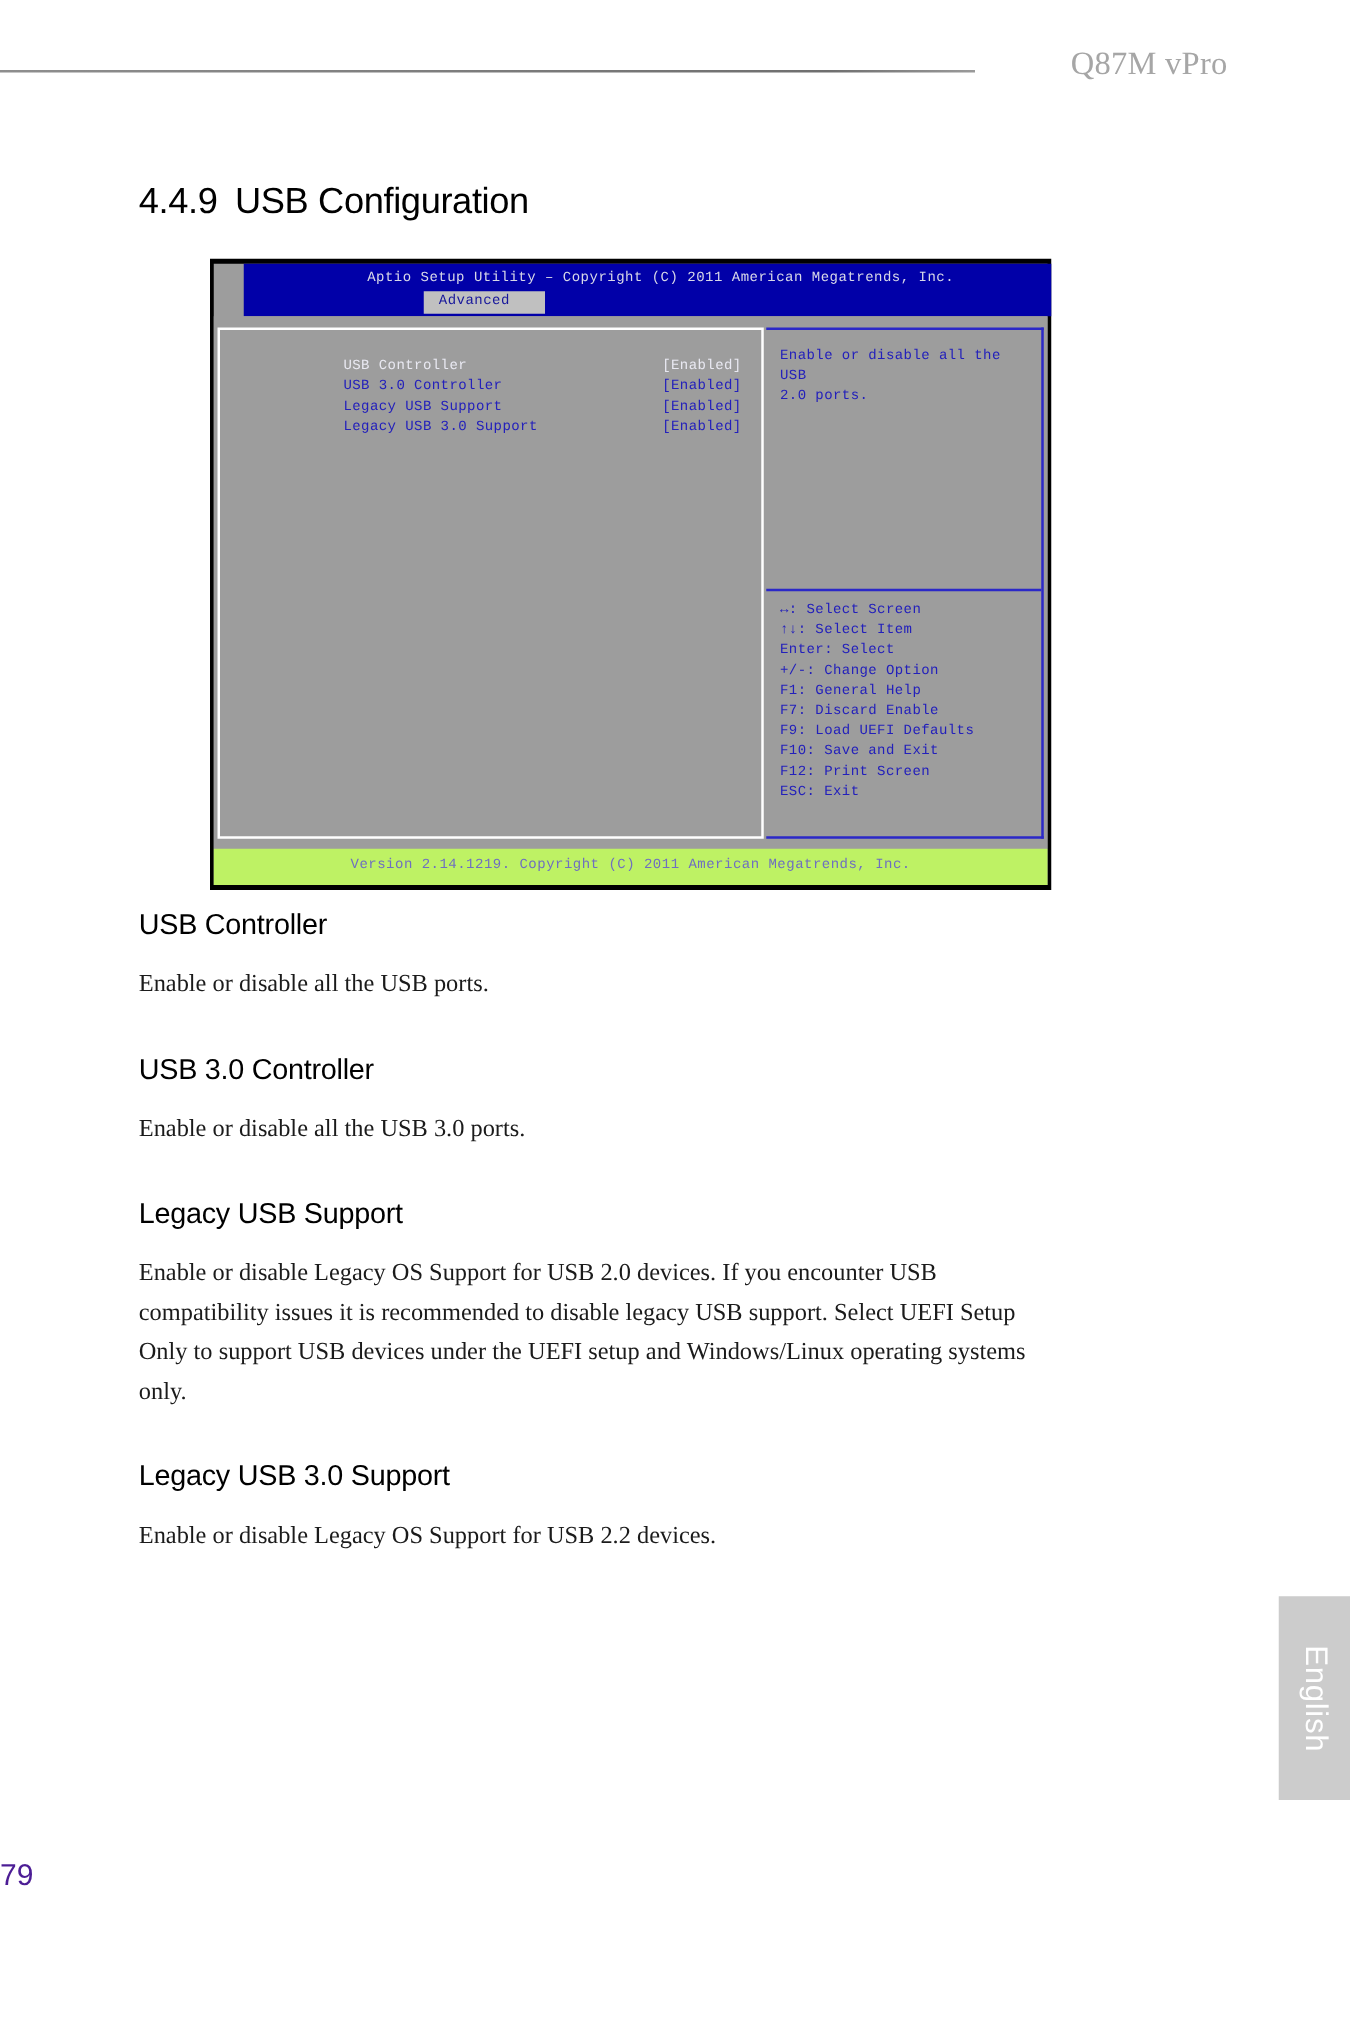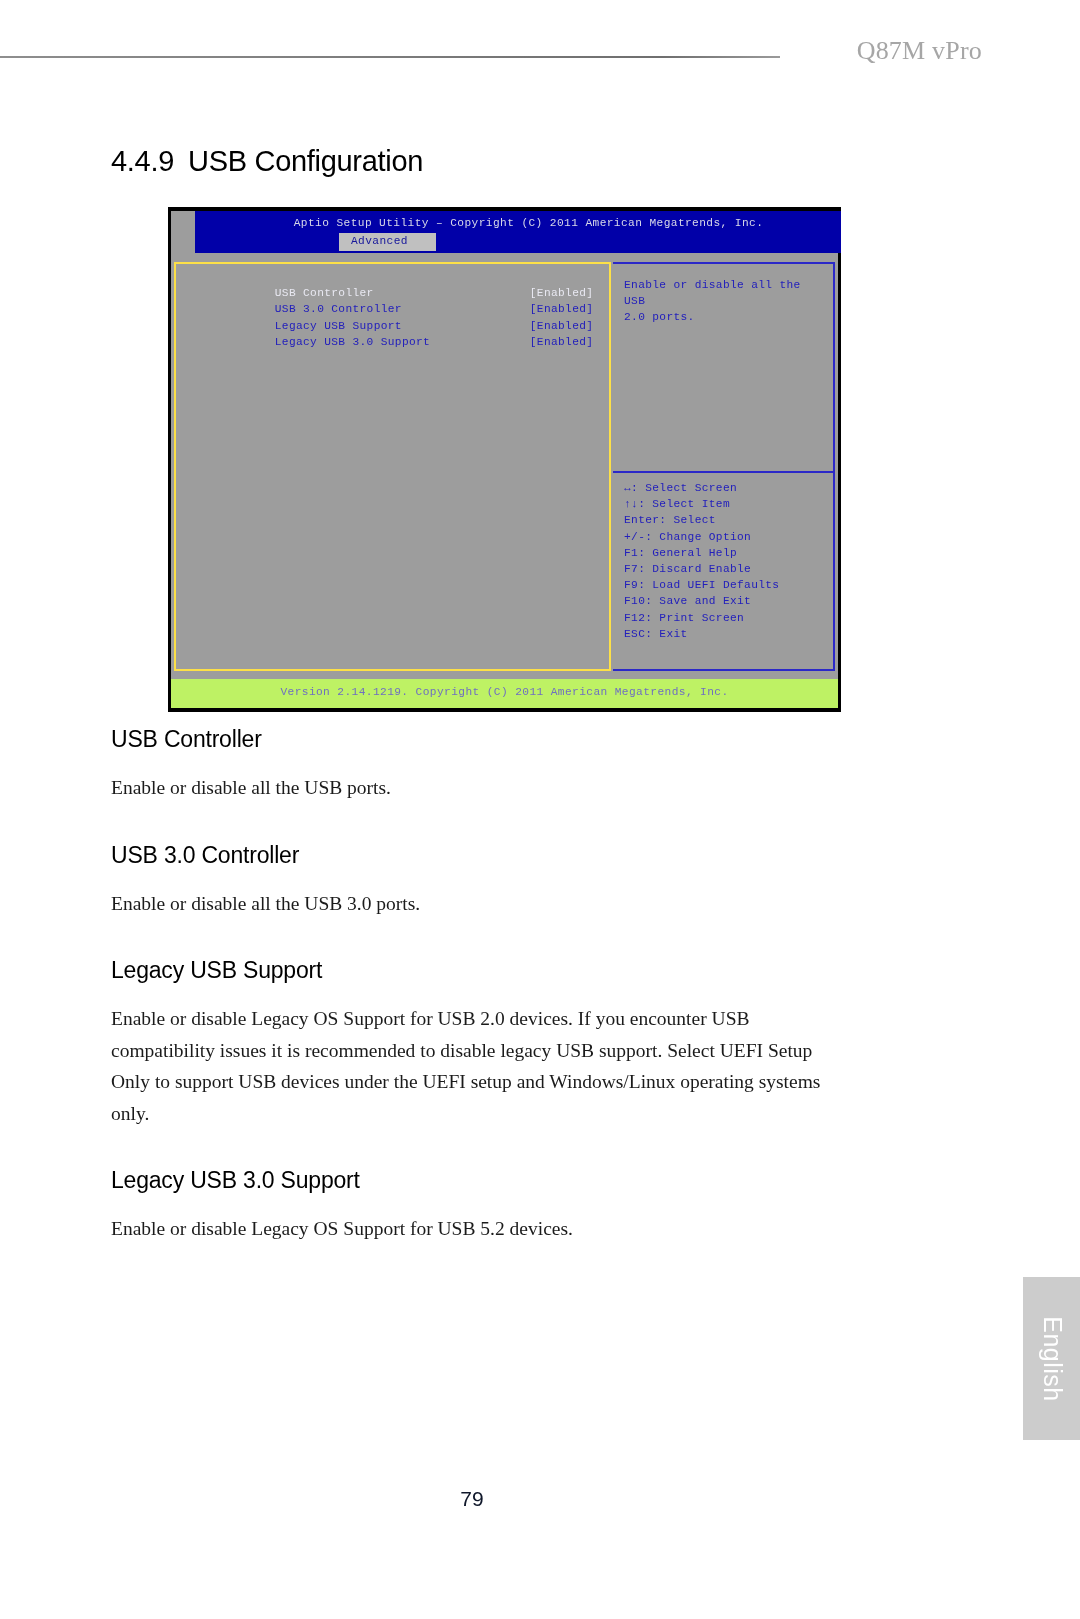--- a/index.html
+++ b/index.html
@@ -119,21 +119,21 @@
     right: 0;
     bottom: 29px;
     background: #9d9d9d;
   }
   .bios-panel-left {
     position: absolute;
     left: 3px;
     top: 9px;
     width: 437px;
     bottom: 8px;
-    border: 2px solid #fde047;
+    border: 2px solid #ffffff;
     box-sizing: border-box;
   }
   .bios-panel-right {
     position: absolute;
     left: 442px;
     top: 9px;
     right: 3px;
     bottom: 8px;
     border: 2px solid #2b28c8;
     border-left: none;
@@ -262,24 +262,24 @@
     font-size: 25px;
     color: #ffffff;
     white-space: nowrap;
     letter-spacing: 0.5px;
   }
   .page-number {
     position: absolute;
     left: 0;
     top: 1487px;
     width: 1080px;
-    text-align: center;
+    text-align: left;
     font-family: "Liberation Sans", sans-serif;
-    font-size: 21px;
-    color: #0f172a;
+    font-size: 24px;
+    color: #4c1d95;
     padding-right: 136px;
     box-sizing: border-box;
   }
 </style>
 </head>
 <body>
 
 <div class="page-header">
   <div class="header-rule"></div>
   <div class="header-model">Q87M vPro</div>
@@ -355,21 +355,21 @@
     <p class="body-para">Enable or disable all the USB 3.0 ports.</p>
   </div>
 
   <div class="blk-n">
     <h2 class="sub-heading">Legacy USB Support</h2>
     <p class="body-para">Enable or disable Legacy OS Support for USB 2.0 devices. If you encounter USB compatibility issues it is recommended to disable legacy USB support. Select UEFI Setup Only to support USB devices under the UEFI setup and Windows/Linux operating systems only.</p>
   </div>
 
   <div class="blk-n">
     <h2 class="sub-heading">Legacy USB 3.0 Support</h2>
-    <p class="body-para">Enable or disable Legacy OS Support for USB 5.2 devices.</p>
+    <p class="body-para">Enable or disable Legacy OS Support for USB 2.2 devices.</p>
   </div>
 
 </div>
 
 <div class="side-tab">
   <span class="side-tab-text">English</span>
 </div>
 
 <div class="page-number">79</div>
 

